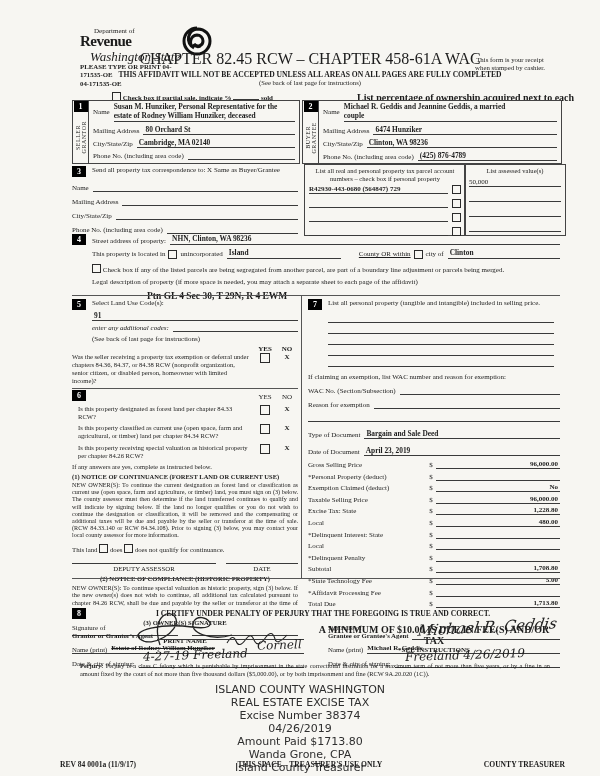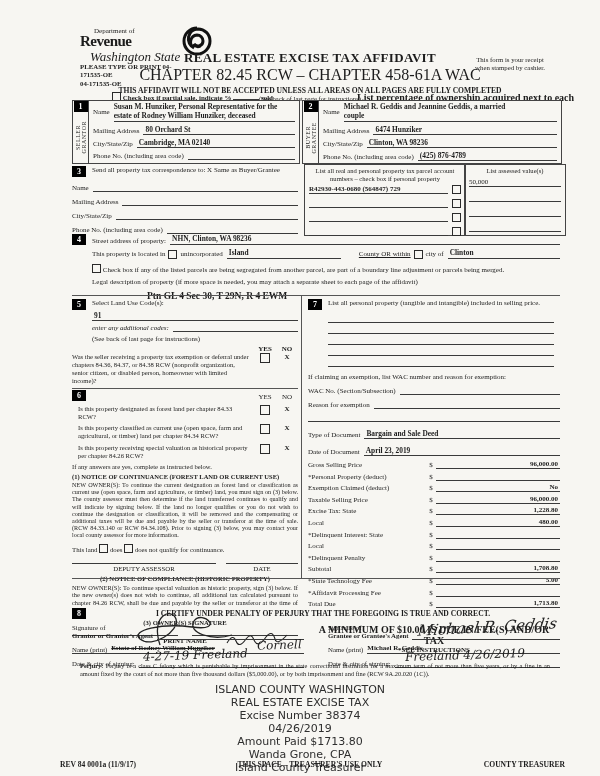--- a/index.html
+++ b/index.html
@@ -84,21 +84,20 @@
     <svg width="30" height="30" viewBox="0 0 30 30" style="margin-left:2px;margin-top:-2px;">
       <path d="M15 2 a13 13 0 1 0 13 13 c0-7-5.5-12-12-12 a10 10 0 0 0-4 19 a7 7 0 0 1 3-13 a6 6 0 0 1 6 6 a5 5 0 0 1-9 3 a4 4 0 0 0 7 1" fill="none" stroke="#111" stroke-width="3"></path>
     </svg>
   </div>
   <div class="abs print-note" style="left:80px;top:63px;">
     <div>PLEASE TYPE OR PRINT 04-</div>
     <div>171535-OE</div>
     <div>04-171535-OE</div>
   </div>
   <div class="abs ctr" style="left:110px;top:50px;width:400px;">
-    <div class="title">REAL ESTATE EXCISE TAX AFFIDAVIT</div>
     <div class="subtitle">CHAPTER 82.45 RCW – CHAPTER 458-61A WAC</div>
     <div class="warn" style="margin-top:2px;">THIS AFFIDAVIT WILL NOT BE ACCEPTED UNLESS ALL AREAS ON ALL PAGES ARE FULLY COMPLETED</div>
     <div class="instr">(See back of last page for instructions)</div>
   </div>
   <div class="abs receipt" style="left:455px;top:56px;width:110px;text-align:center;">
     <div>This form is your receipt</div>
     <div>when stamped by cashier.</div>
   </div>
 
   <div class="abs" style="left:112px;top:92px;font-size:7px;font-weight:bold;">

